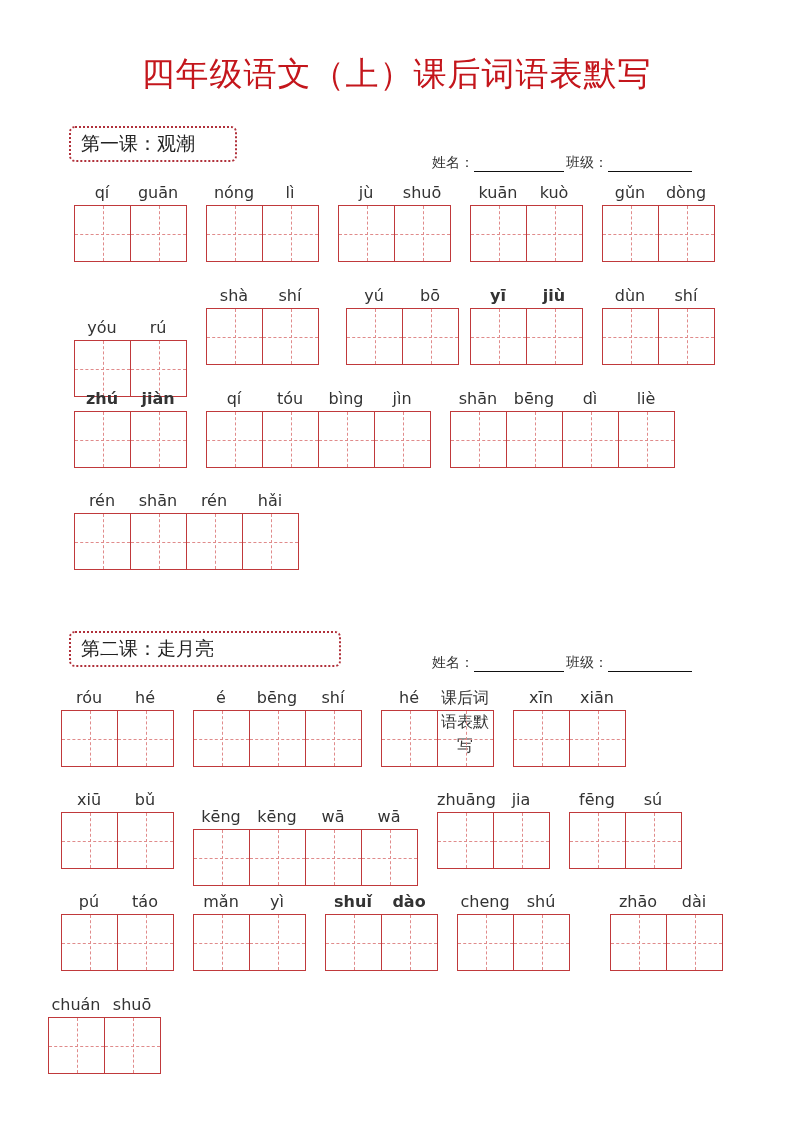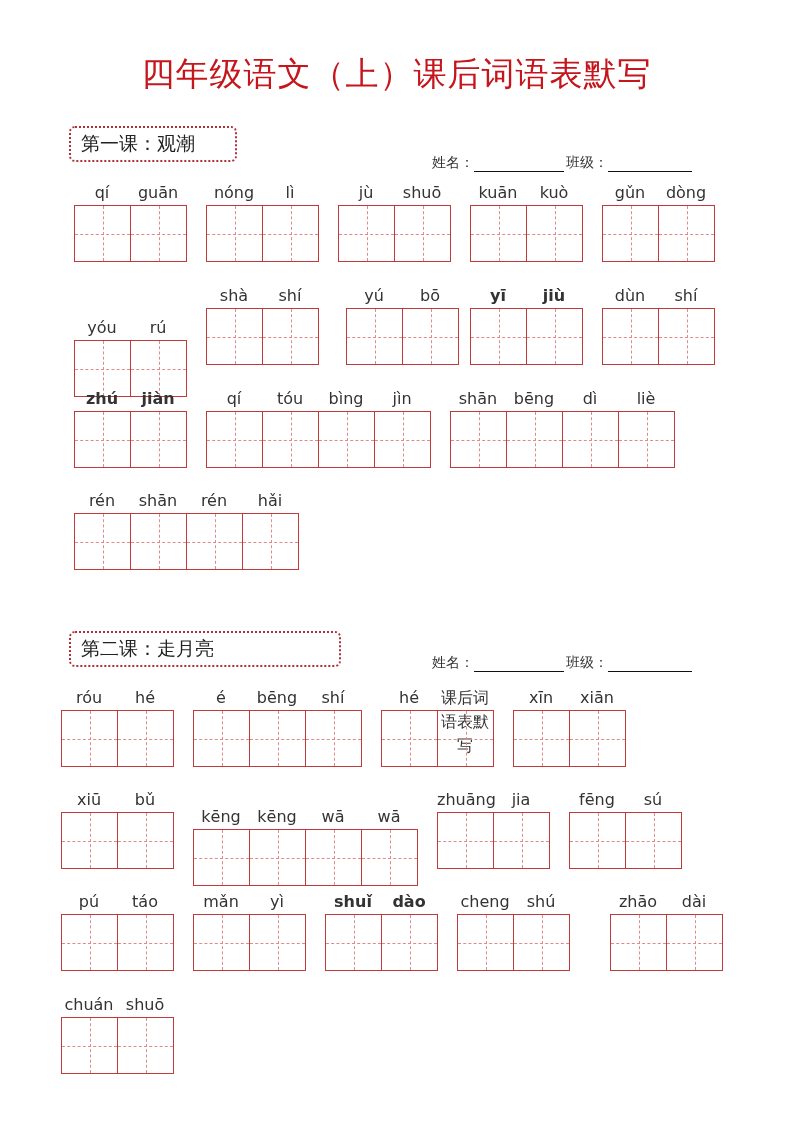--- a/index.html
+++ b/index.html
@@ -323,21 +323,21 @@
     <div class="word" style="left: 589px; top: 890px; margin-left: 21px;">
       <div class="pys">
         <span class="py">zhāo</span>
         <span class="py">dài</span>
       </div>
       <div class="cells">
         <div class="cell"></div>
         <div class="cell"></div>
       </div>
     </div>
-    <div class="word" style="left: 61px; top: 993px;">
+    <div class="word" style="left: 48px; top: 993px;">
       <div class="pys">
         <span class="py">chuán</span>
         <span class="py">shuō</span>
       </div>
       <div class="cells">
         <div class="cell"></div>
         <div class="cell"></div>
       </div>
     </div>
   </div>

